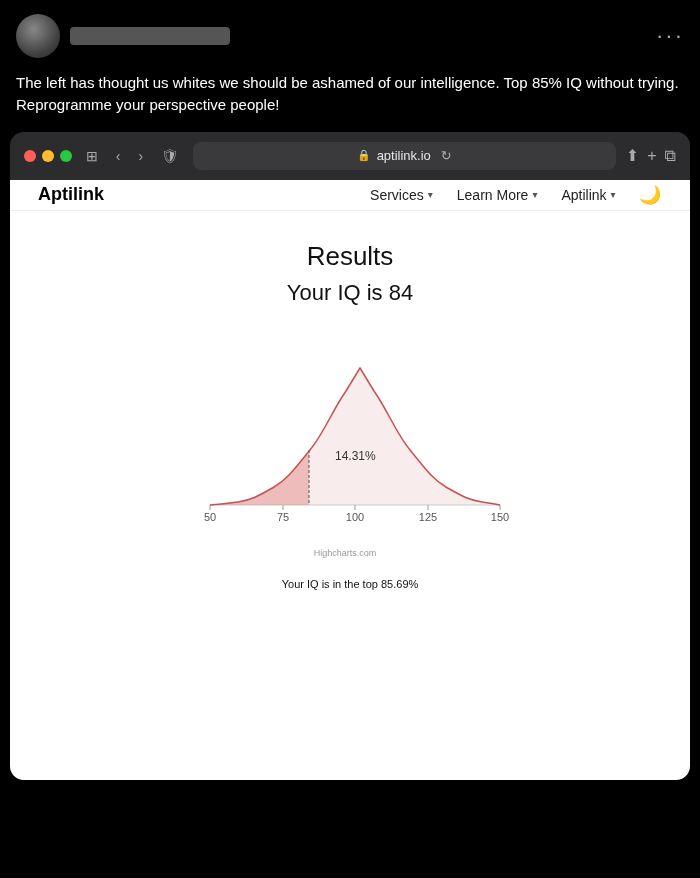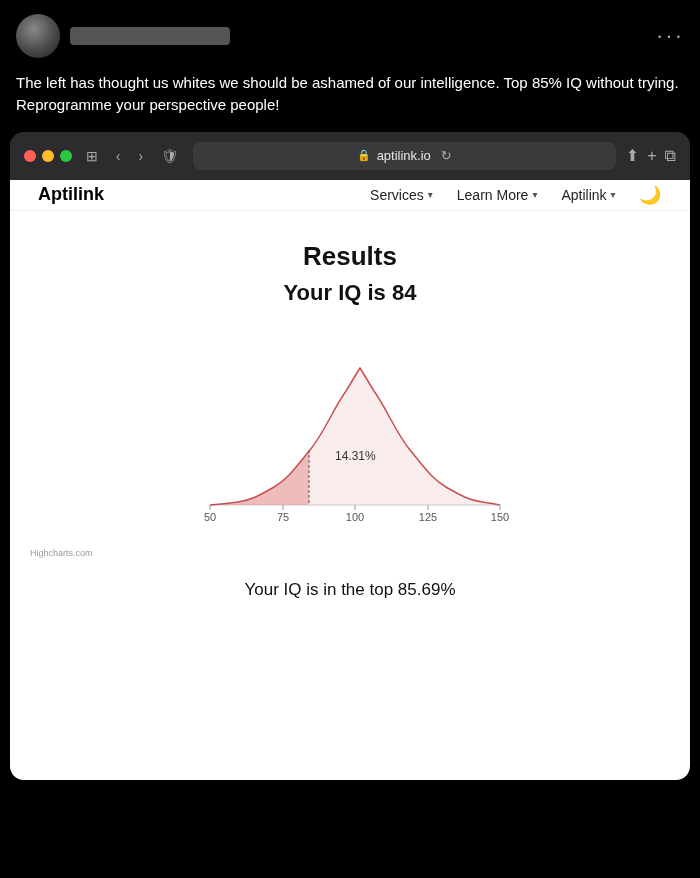--- a/index.html
+++ b/index.html
@@ -157,54 +157,54 @@
       cursor: pointer;
     }
 
     
     .results-content {
       padding: 30px 20px;
       text-align: center;
     }
     .results-title {
       font-size: 26px;
-      font-weight: 700;
+      font-weight: 400;
       color: #111;
       margin-bottom: 8px;
     }
     .iq-score {
       font-size: 22px;
-      font-weight: 700;
+      font-weight: 400;
       color: #111;
       margin-bottom: 24px;
     }
 
     
     .chart-container {
       position: relative;
       width: 340px;
       margin: 0 auto 8px auto;
       height: 210px;
     }
     .chart-container svg {
       width: 100%;
       height: 100%;
     }
     .highcharts-credit {
       font-size: 9px;
       color: #999;
-      text-align: left;
+      text-align: center;
       margin-top: 2px;
       padding-right: 10px;
     }
 
     
     .result-stats {
       margin-top: 18px;
-      font-size: 17px;
+      font-size: 11px;
       color: #111;
       line-height: 1.6;
     }
     .result-stats p {
       margin-bottom: 2px;
     }
   </style>
 </head>
 <body>
 

